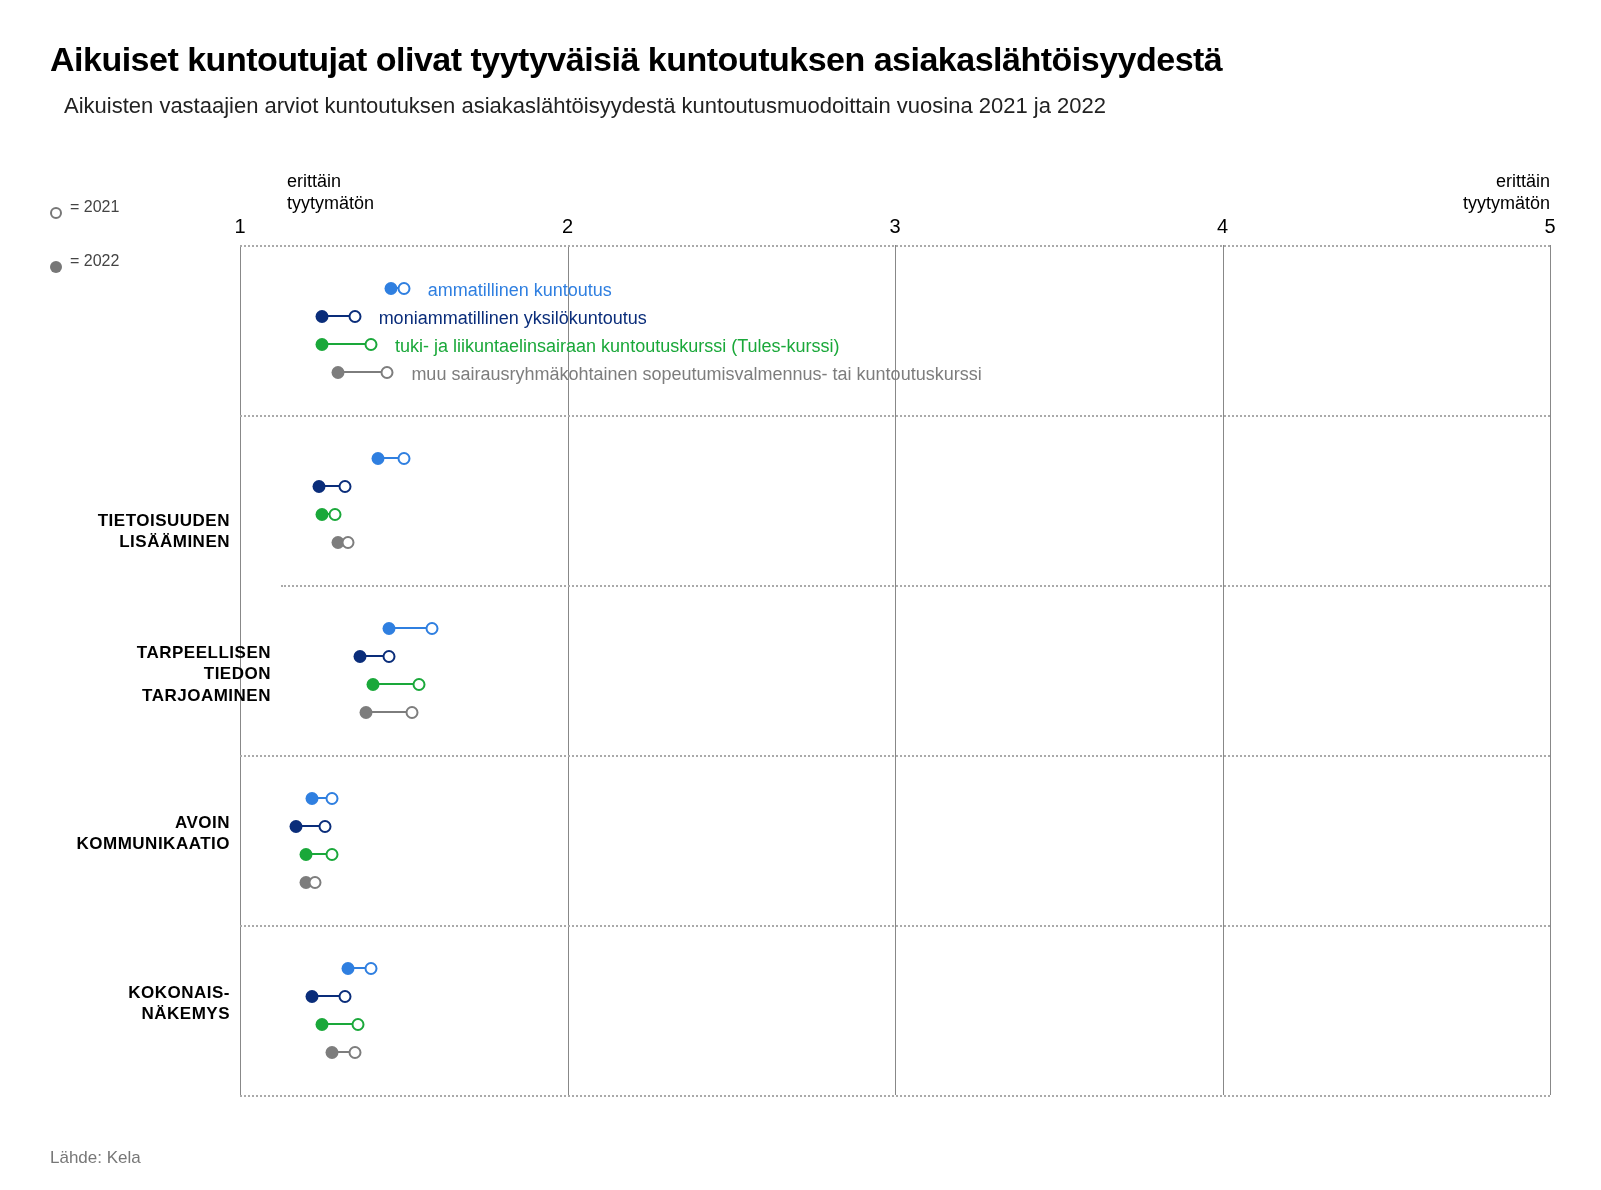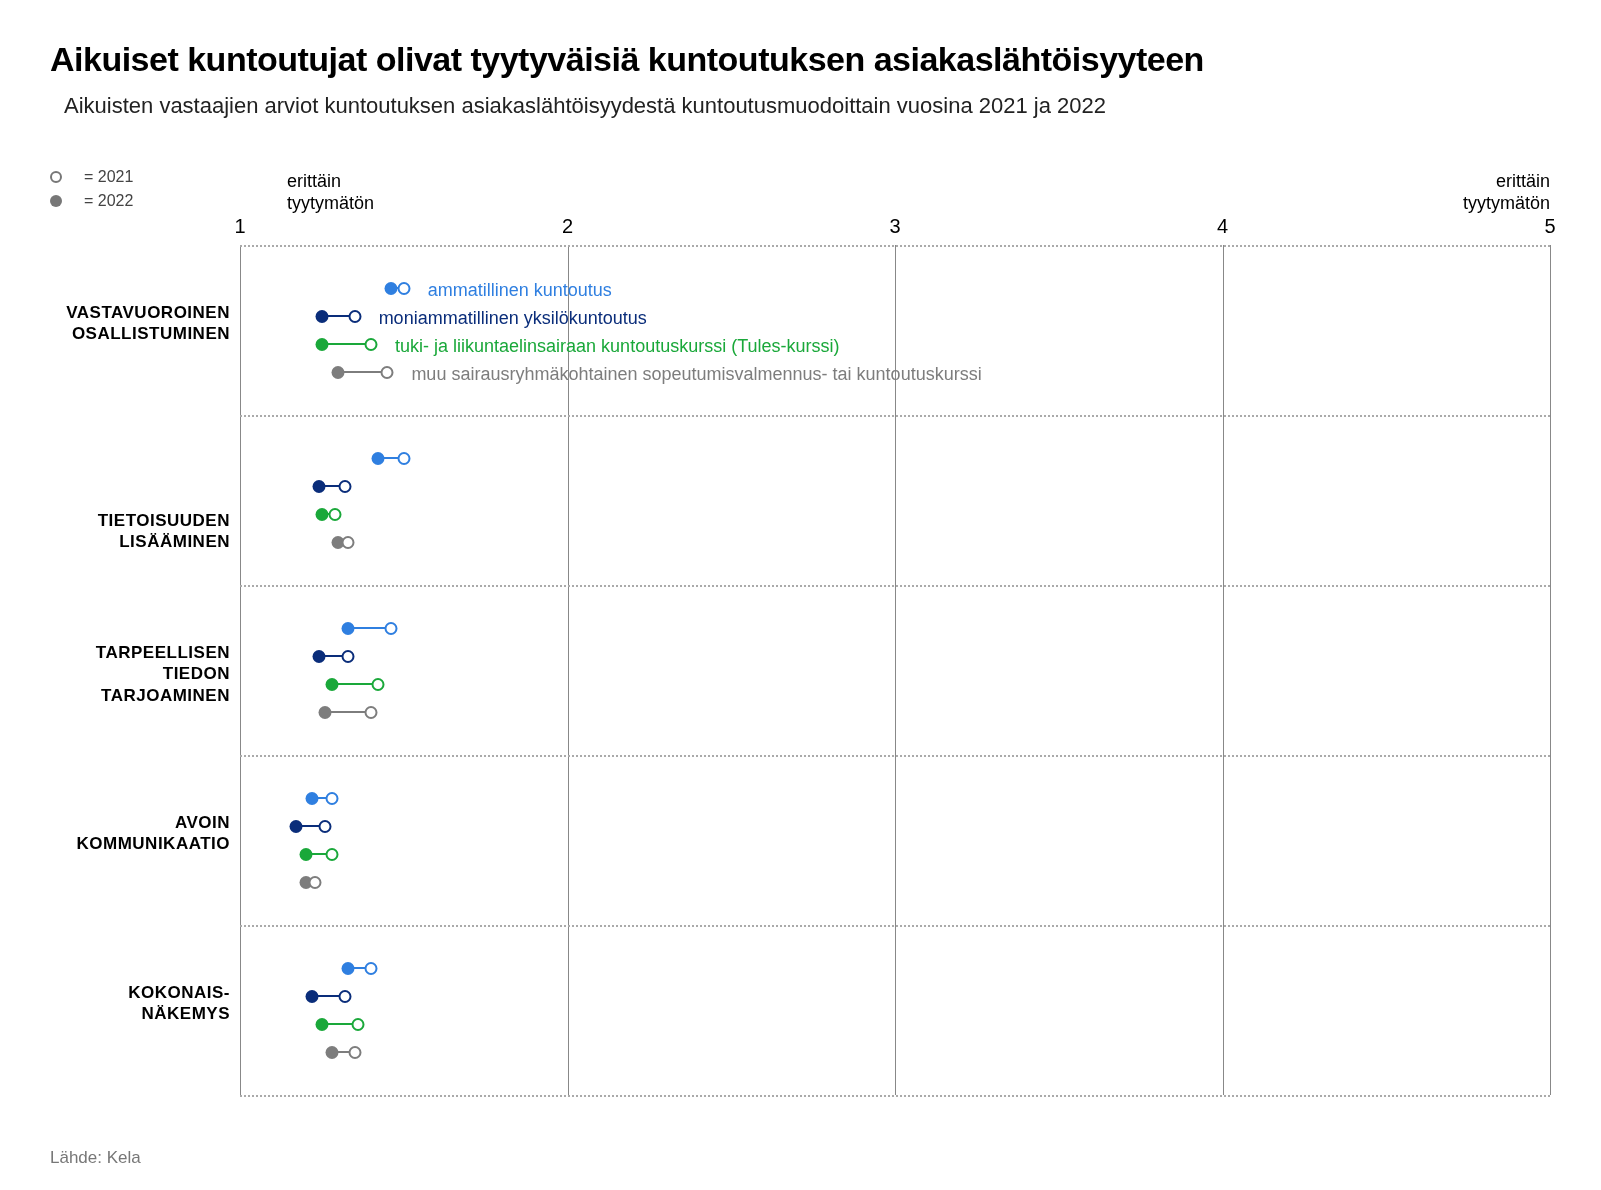--- a/index.html
+++ b/index.html
@@ -51,21 +51,21 @@
     height: 100%;
   }
   .legend-symbols {
     position: absolute;
     left: 0;
     top: 10px;
     font-size: 16px;
     line-height: 1.5;
     color: #444;
   }
-  .legend-symbols .row { display:flex; align-items:center; gap:22px; }
+  .legend-symbols .row { display:flex; align-items:flex-end; gap:8px;margin-top:30px; }
   .sym-open {
     width:12px; height:12px; border:2px solid #777; border-radius:50%;
     display:inline-block; background:#fff;
   }
   .sym-closed {
     width:12px; height:12px; background:#777; border-radius:50%;
     display:inline-block;
   }
   .axis-label-left, .axis-label-right {
     position: absolute;
@@ -164,21 +164,21 @@
     bottom: 22px;
     font-size: 17px;
     color: #777;
     font-stretch: condensed;
   }
 </style>
 </head>
 <body>
 
 <div class="page">
-  <h1 class="title">Aikuiset kuntoutujat olivat tyytyväisiä kuntoutuksen asiakaslähtöisyyteen</h1>
+  <h1 class="title">Aikuiset kuntoutujat olivat tyytyväisiä kuntoutuksen asiakaslähtöisyydestä</h1>
   <div class="subtitle">Aikuisten vastaajien arviot kuntoutuksen asiakaslähtöisyydestä kuntoutusmuodoittain vuosina 2021 ja 2022</div>
 
   <div class="chart-wrap">
 
     <div class="left-col">
       <div class="legend-symbols">
         <div class="row">
           <span class="sym-open"></span>
           <span>= 2021</span>
         </div>
@@ -208,21 +208,20 @@
         </div>
 
       <div class="grid" id="grid" style="height: 850px;">
           <div class="vline major" style="left: 0px;"></div>
           <div class="vline major" style="left: 327.5px;"></div>
           <div class="vline major" style="left: 655px;"></div>
           <div class="vline major" style="left: 982.5px;"></div>
           <div class="vline major" style="left: 1310px;"></div>
           <div class="group" style="top: 0px; height: 170px;">
             <div class="group-sep"></div>
-            <div class="cat-label" style="top: 57px; left: -200px; width: 190px;">VASTAVUOROINEN<br>OSALLISTUMINEN</div>
             <div class="series-row" style="top: 31px;">
               <div class="connector" style="left: 150.65px; width: 13.1px; background: rgb(47, 127, 224);"></div>
               <div class="dot closed" style="left: 150.65px; background: rgb(47, 127, 224);"></div>
               <div class="dot open" style="left: 163.75px; border-color: rgb(47, 127, 224);"></div>
               <div class="inline-legend lrow" style="left: 187.75px; top: 2px; color: rgb(47, 127, 224);">ammatillinen kuntoutus</div>
             </div>
             <div class="series-row" style="top: 59px;">
               <div class="connector" style="left: 81.875px; width: 32.75px; background: rgb(10, 45, 122);"></div>
               <div class="dot closed" style="left: 81.875px; background: rgb(10, 45, 122);"></div>
               <div class="dot open" style="left: 114.625px; border-color: rgb(10, 45, 122);"></div>
@@ -258,21 +257,21 @@
               <div class="connector" style="left: 81.875px; width: 13.1px; background: rgb(26, 168, 58);"></div>
               <div class="dot closed" style="left: 81.875px; background: rgb(26, 168, 58);"></div>
               <div class="dot open" style="left: 94.975px; border-color: rgb(26, 168, 58);"></div>
             </div>
             <div class="series-row" style="top: 115px;">
               <div class="connector" style="left: 98.25px; width: 9.825px; background: rgb(125, 125, 125);"></div>
               <div class="dot closed" style="left: 98.25px; background: rgb(125, 125, 125);"></div>
               <div class="dot open" style="left: 108.075px; border-color: rgb(125, 125, 125);"></div>
             </div>
           </div>
-          <div class="group" style="top: 340px; height: 170px;">
+          <div class="group" style="top: 340px; height: 170px; margin-left: 41px;">
             <div class="group-sep"></div>
             <div class="cat-label" style="top: 57px; left: -200px; width: 190px;">TARPEELLISEN<br>TIEDON<br>TARJOAMINEN</div>
             <div class="series-row" style="top: 31px;">
               <div class="connector" style="left: 108.075px; width: 42.575px; background: rgb(47, 127, 224);"></div>
               <div class="dot closed" style="left: 108.075px; background: rgb(47, 127, 224);"></div>
               <div class="dot open" style="left: 150.65px; border-color: rgb(47, 127, 224);"></div>
             </div>
             <div class="series-row" style="top: 59px;">
               <div class="connector" style="left: 78.6px; width: 29.475px; background: rgb(10, 45, 122);"></div>
               <div class="dot closed" style="left: 78.6px; background: rgb(10, 45, 122);"></div>

